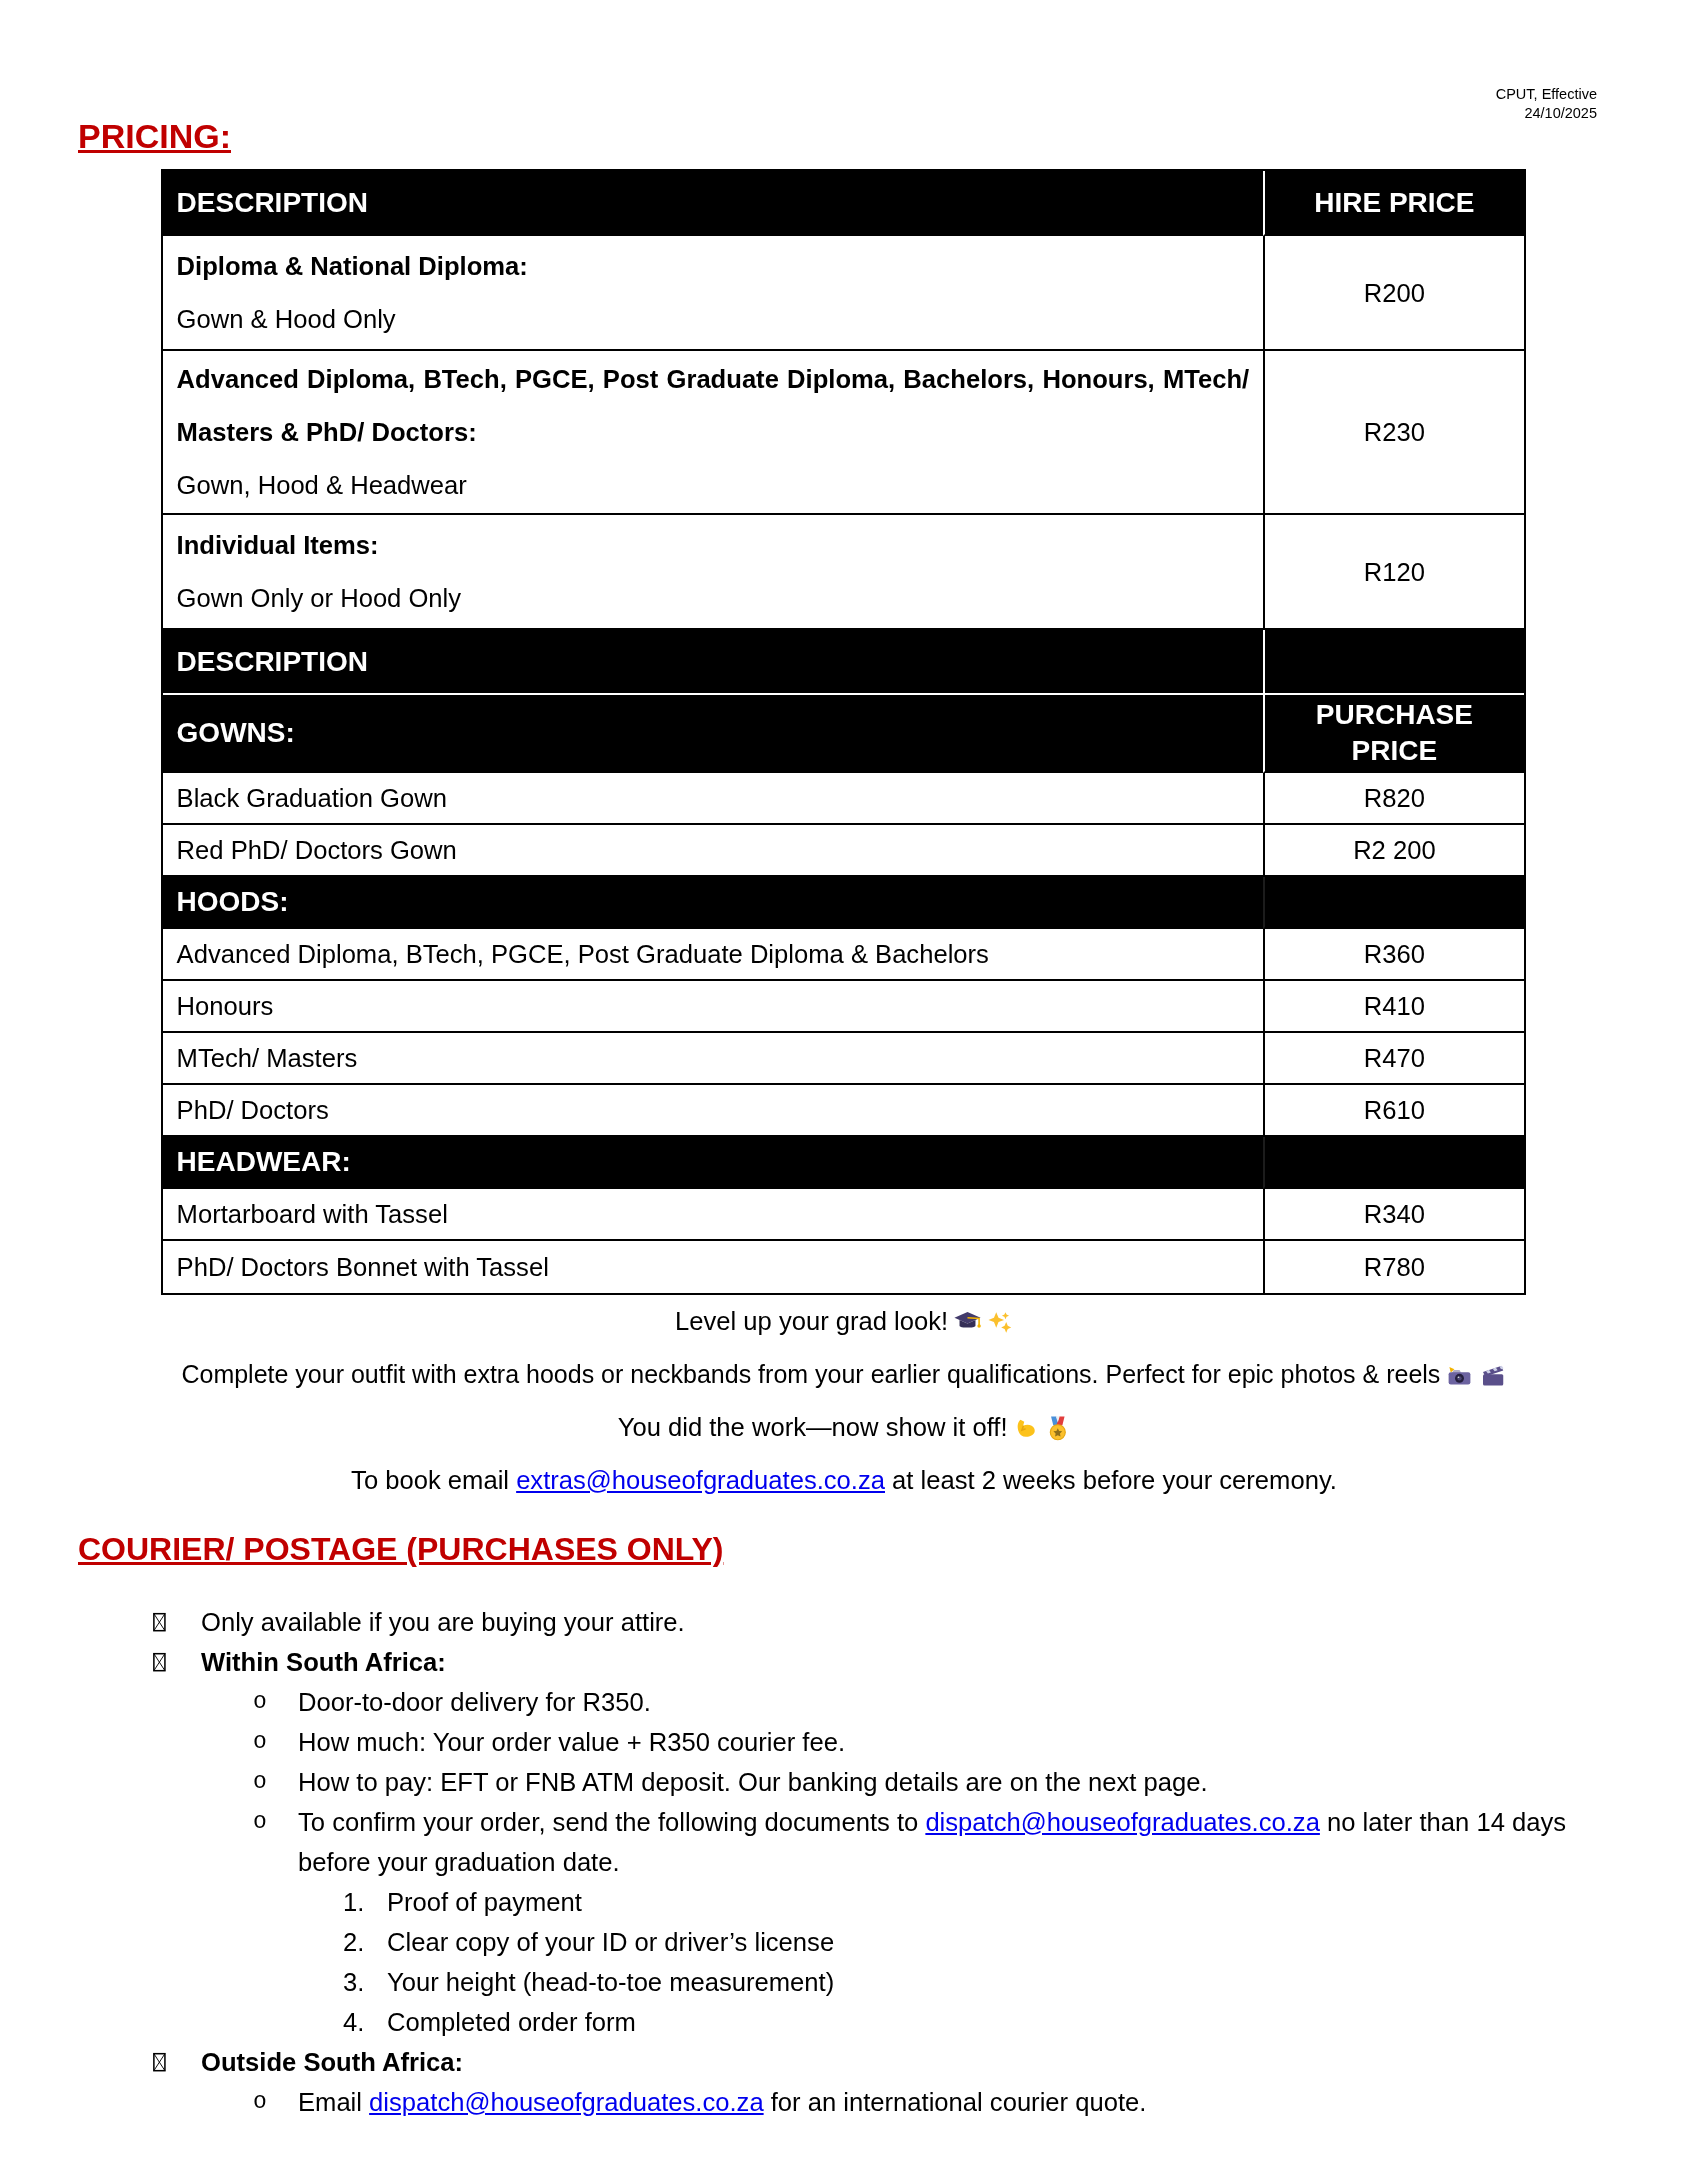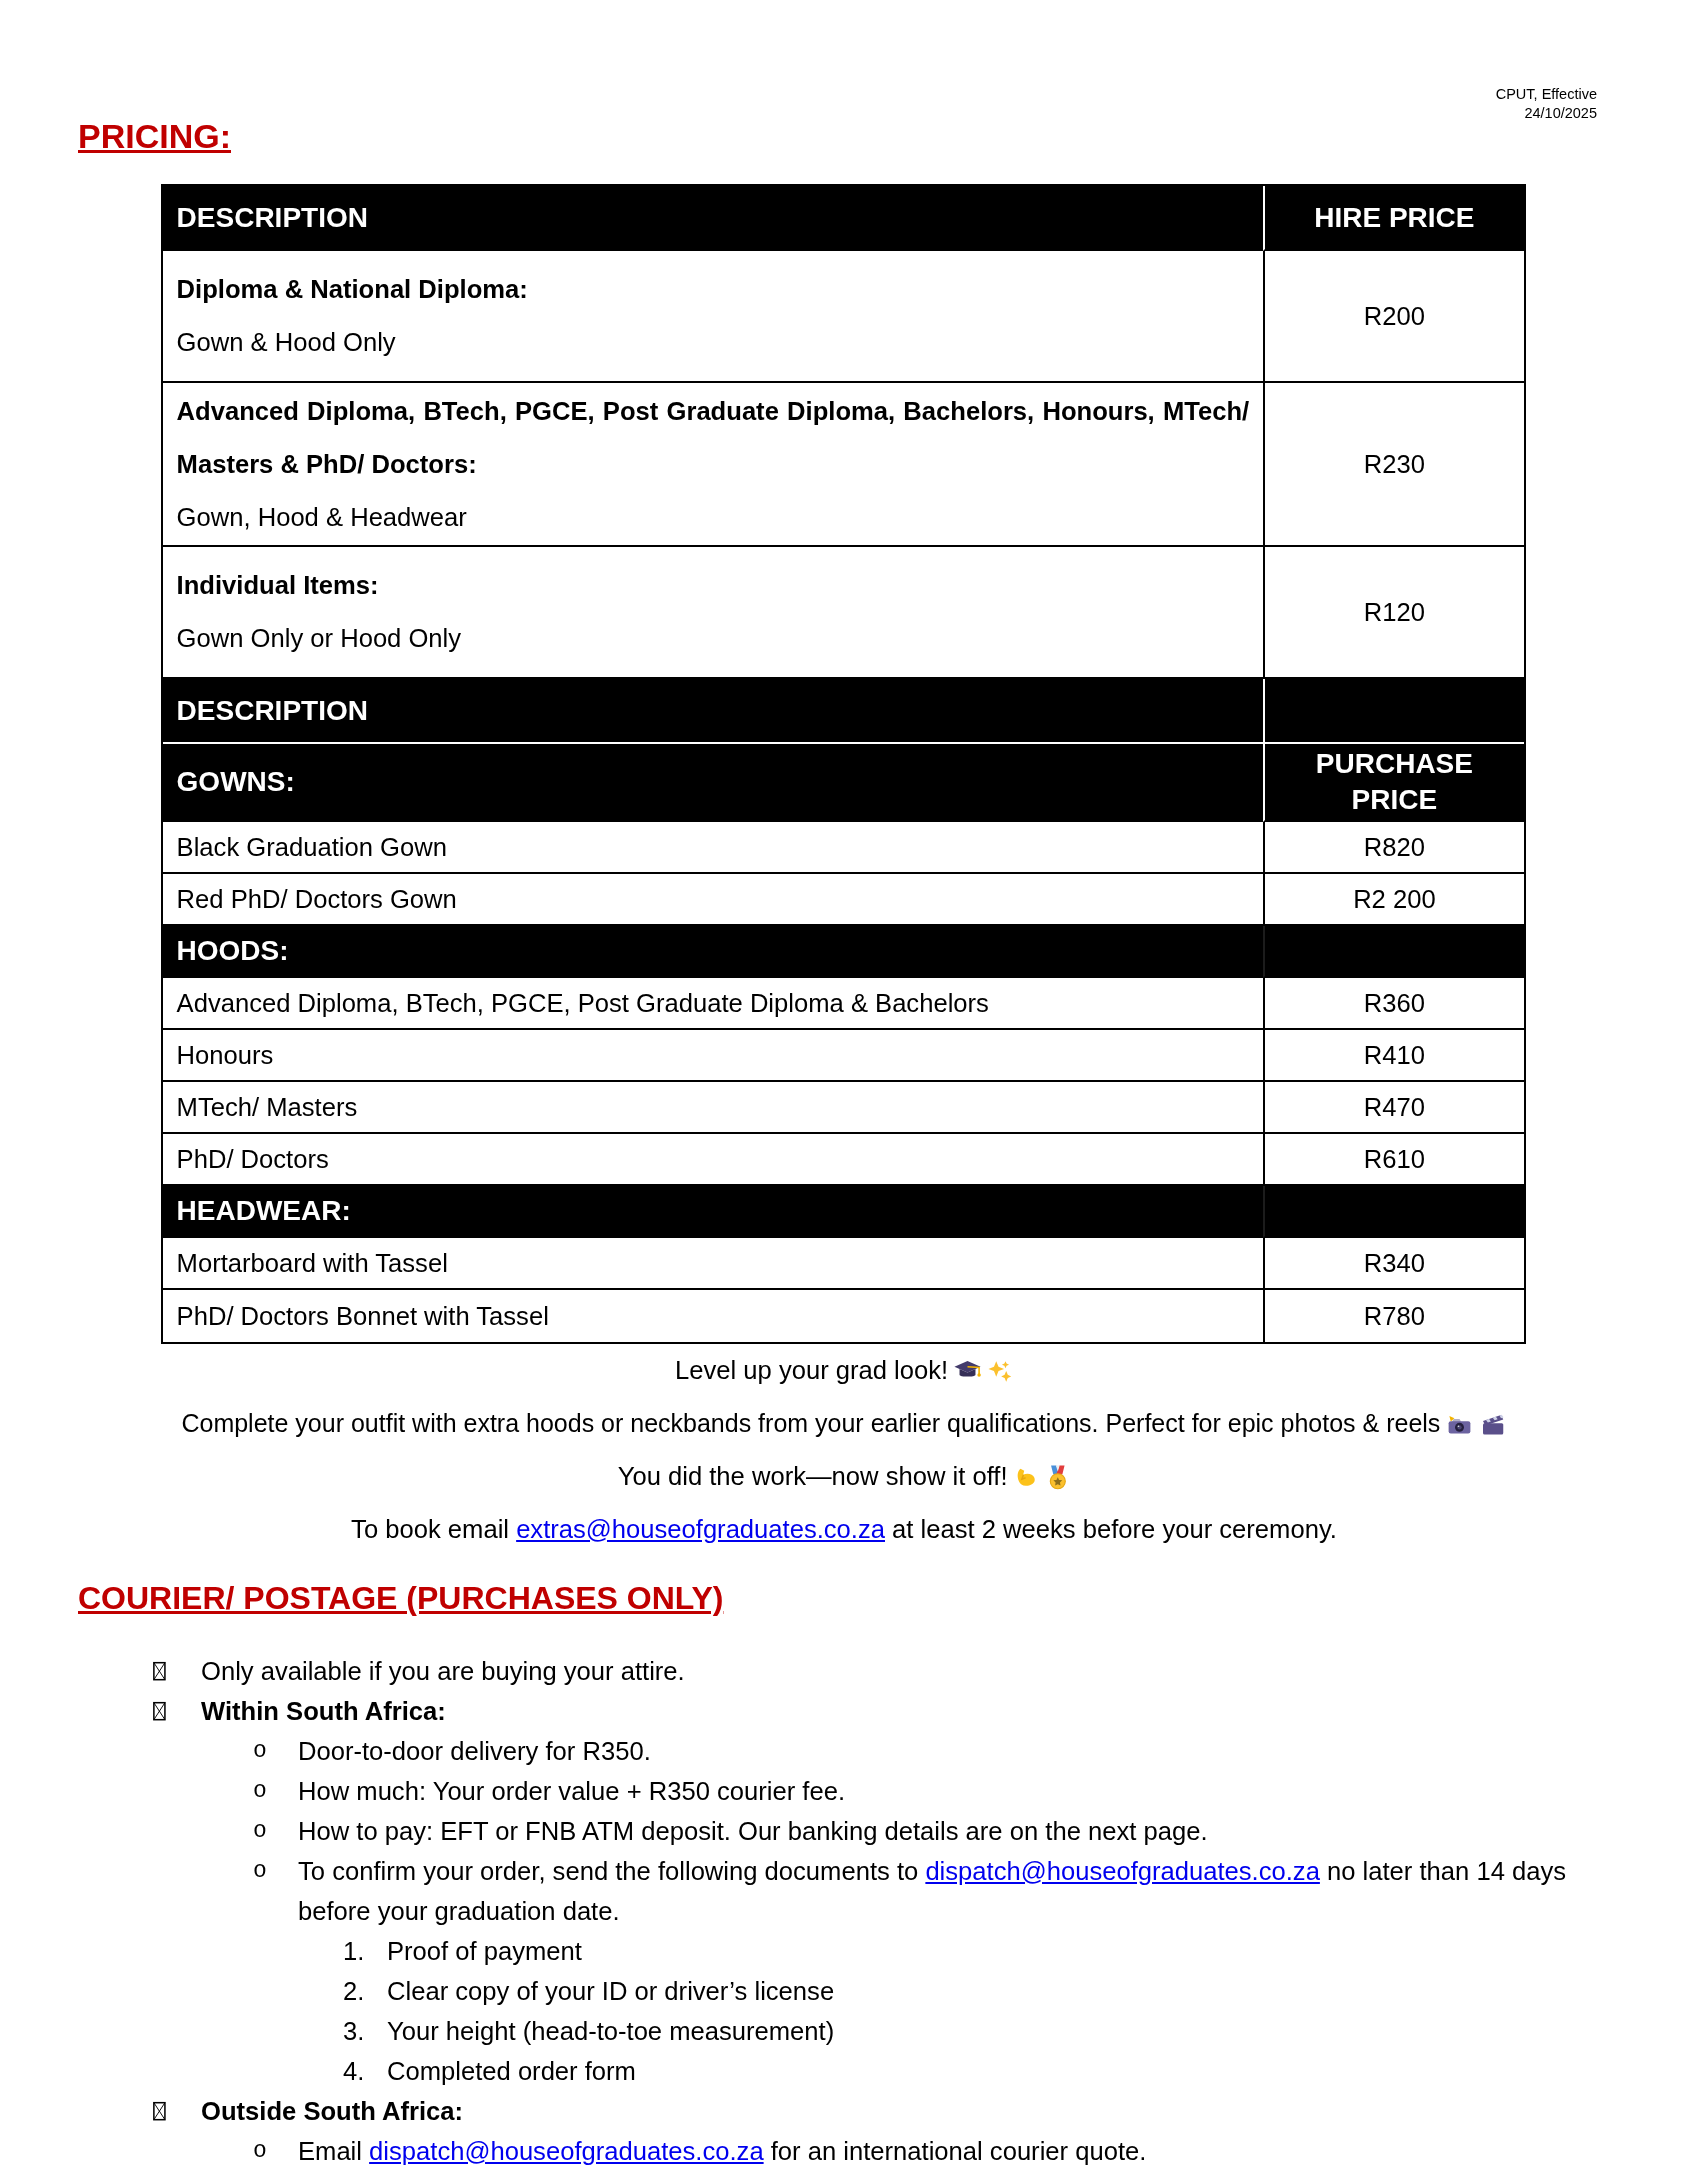--- a/index.html
+++ b/index.html
@@ -16,41 +16,41 @@
   }
   .content { padding: 0 75px 0 78px; }
   .heading-red {
     color: #C00000; font-weight: 700; text-decoration: underline;
     margin: 0; font-size: 34px; line-height: 41px;
   }
   #pricing-heading { margin-top: 116px; }
   #courier-heading { margin-top: 22px; font-size: 32px; }
 
   table.price-table {
-    margin: 27px 0 0 83px; width: 1365px;
+    margin: 12px 0 0 83px; width: 1365px;
     border-collapse: separate; border-spacing: 0;
     border: 2.6px solid #000; table-layout: fixed;
   }
   col.c-desc  { width: 1099px; }
   col.c-price { width: 261px; }
   td {
     border-bottom: 2.6px solid #000; vertical-align: middle;
     padding: 1.7px 13.6px; font-size: 25.6px; line-height: 34px;
     overflow: hidden;
   }
   tr:last-child td { border-bottom: none; }
   td.price { border-left: 2.6px solid #000; text-align: center; padding: 1.7px 5.1px; }
   tr.black td { background: #000; color: #fff; font-weight: 700; font-size: 28px; }
   tr.black td.price.wdiv { border-left: 2.6px solid #fff; }
   tr.black td.price.ddiv { border-left: 2.6px solid #1c1c1c; }
   tr.wsep td { border-bottom: 2.6px solid #fff; }
   tr.h57  { height: 52px; }
   tr.h76  { height: 65px; }
   tr.h96  { height: 68px; }
-  tr.h135 { height: 132px; }
+  tr.h135 { height: 115px; }
   tr.h186 { height: 158px; }
   .multi p { margin: 0; line-height: 53px; }
   .b { font-weight: 700; }
   .just { text-align: justify; }
   td.purchase { line-height: 36px; font-size: 28px; }
 
   .promo { margin-top: 0; text-align: center; }
   .promo p { margin: 0; height: 53px; line-height: 53px; white-space: nowrap; }
   .promo p.tight { font-size: 25px; }
   .emo { display: inline-block; vertical-align: -6px; margin-left: 5.1px; }

